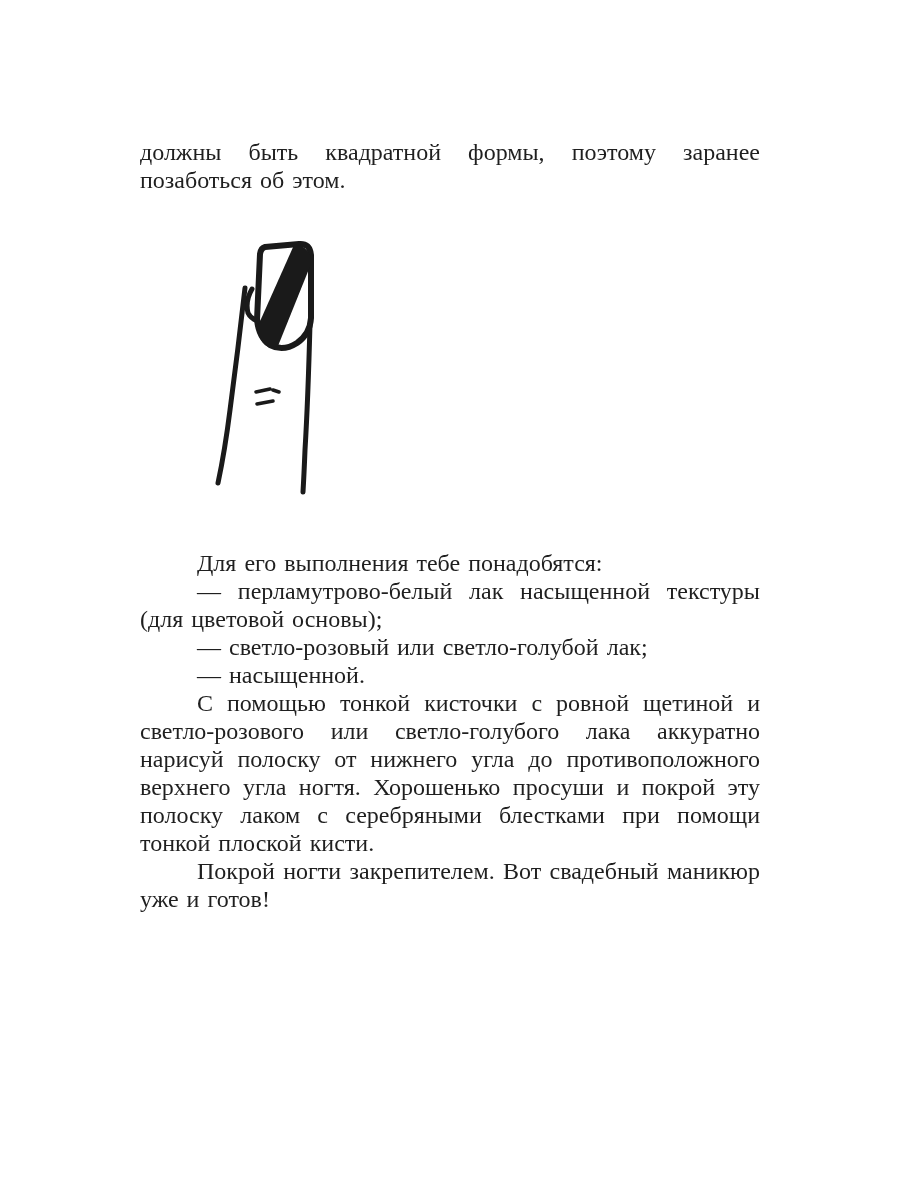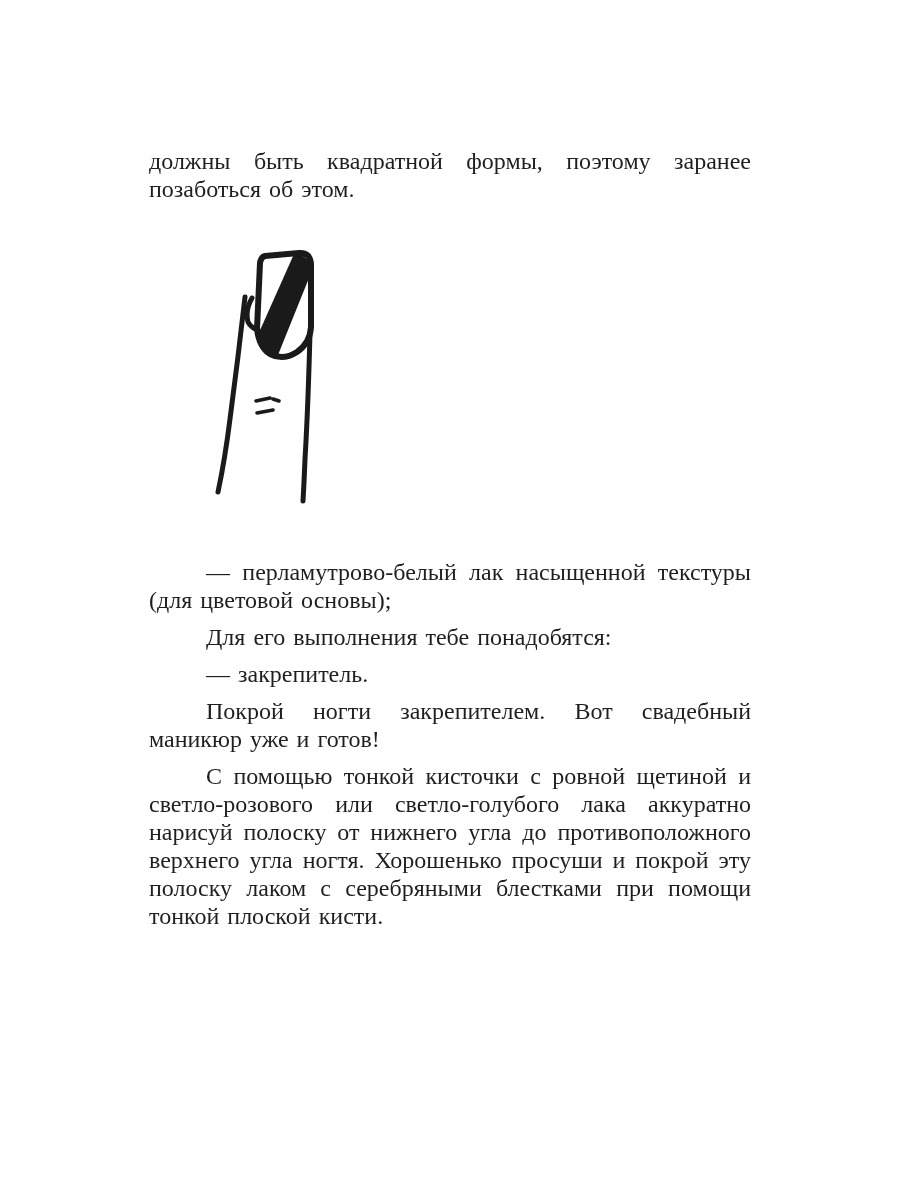--- a/index.html
+++ b/index.html
@@ -14,21 +14,21 @@
     margin: 0 auto;
     background: #ffffff;
     overflow: hidden;
     font-family: "Liberation Serif", serif;
   }
   .content {
     padding: 138px 140px 0 140px;
     box-sizing: border-box;
   }
   .para {
-    margin: 9px;
+    margin: 0;
     font-size: 24px;
     line-height: 28px;
     color: #1f1f1f;
     text-align: justify;
     text-align-last: left;
     text-indent: 57px;
     word-spacing: 2px;
   }
   .para.noindent {
     text-indent: 0;
@@ -63,27 +63,28 @@
         <path d="M50 59 Q43 71 46 83 Q49 89 56 91" fill="none" stroke="#1a1a1a" stroke-width="5" stroke-linecap="round"></path>
 
         <path d="M43 58 Q36 120 28 180 Q23 220 16 253" fill="none" stroke="#1a1a1a" stroke-width="5" stroke-linecap="round"></path>
 
         <path d="M108 94 Q106 170 103 220 Q102 245 101 262" fill="none" stroke="#1a1a1a" stroke-width="5" stroke-linecap="round"></path>
 
         <path d="M54 162 L68 159 M71 160 L77 162 M55 174 L71 171" fill="none" stroke="#1a1a1a" stroke-width="3.5" stroke-linecap="round"></path>
       </svg>
     </figure>
 
+    <p class="para">Для его выполнения тебе понадобятся:</p>
+
     <p class="para">— перламутрово-белый лак насыщенной текстуры (для цветовой основы);</p>
 
-    <p class="para">Для его выполнения тебе понадобятся:</p>
+    <p class="para">— светло-розовый или светло-голубой лак;</p>
 
 
-
-    <p class="para">— закрепитель.</p>
+    <p class="para">— насыщенной.</p>
 
 
+    <p class="para">С помощью тонкой кисточки с ровной щетиной и светло-розового или светло-голубого лака аккуратно нарисуй полоску от нижнего угла до противоположного верхнего угла ногтя. Хорошенько просуши и покрой эту полоску лаком с серебряными блестками при помощи тонкой плоской кисти.</p>
+
     <p class="para">Покрой ногти закрепителем. Вот свадебный маникюр уже и готов!</p>
-
-    <p class="para">С помощью тонкой кисточки с ровной щетиной и светло-розового или светло-голубого лака аккуратно нарисуй полоску от нижнего угла до противоположного верхнего угла ногтя. Хорошенько просуши и покрой эту полоску лаком с серебряными блестками при помощи тонкой плоской кисти.</p>
 
   </div>
 </div>
 
 </body></html>

